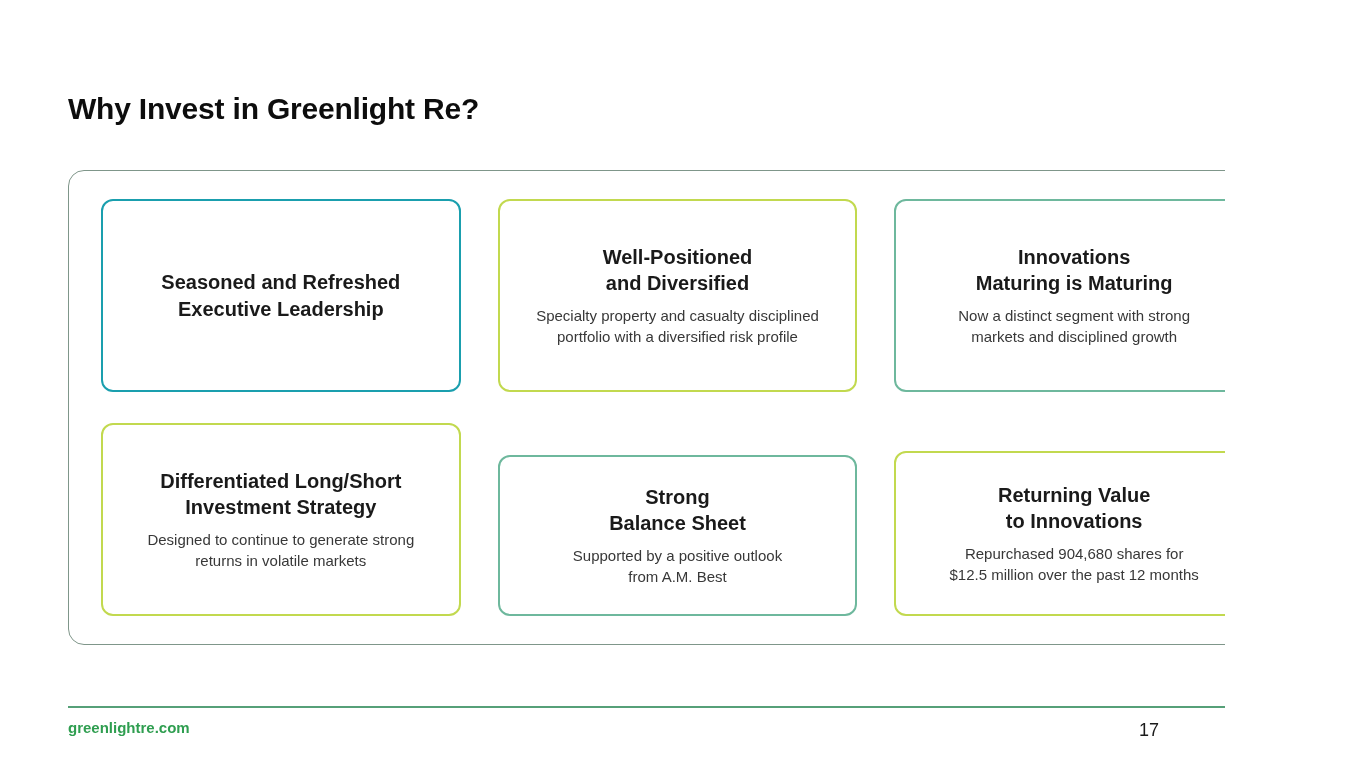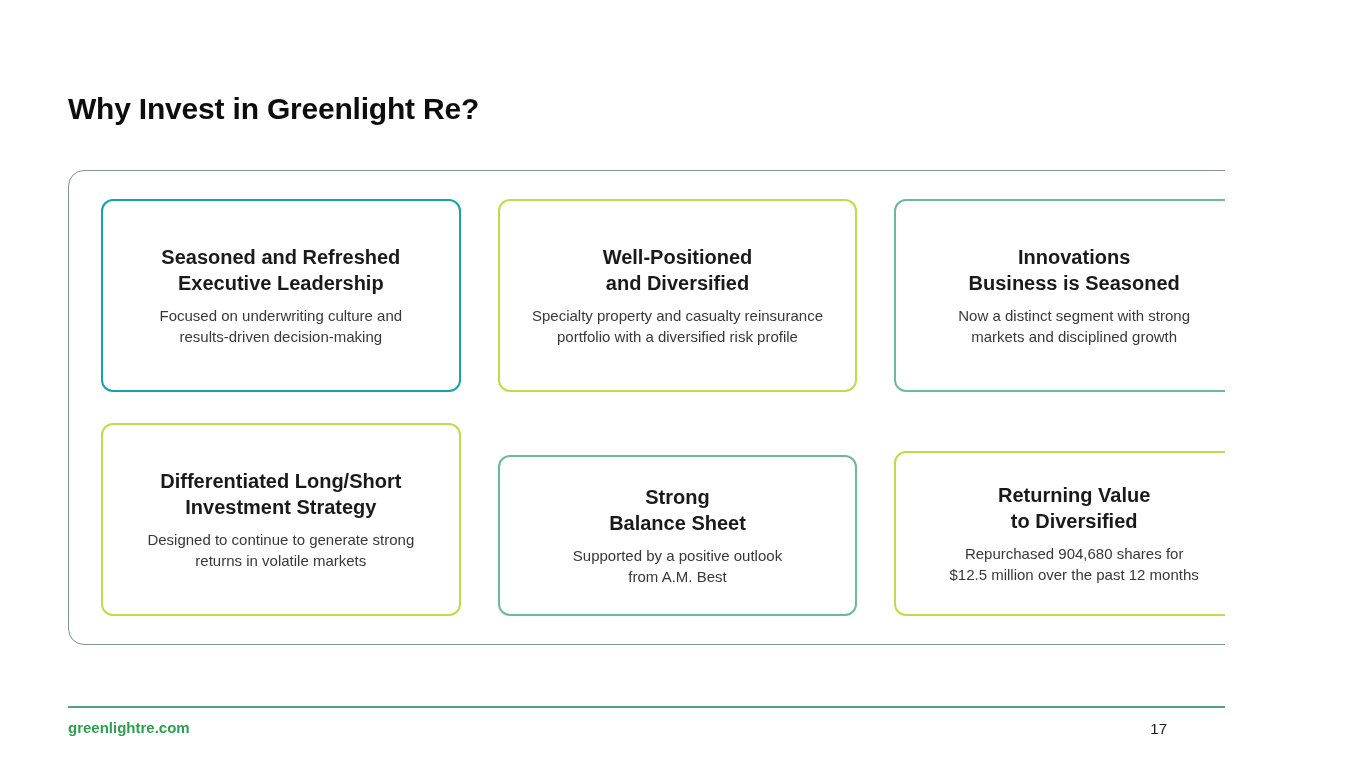--- a/index.html
+++ b/index.html
@@ -82,23 +82,23 @@
     position: absolute;
     left: 68px;
     top: 719px;
     font-size: 15px;
     font-weight: bold;
     color: #2f9e50;
     text-decoration: none;
   }
   .page-number {
     position: absolute;
-    right: 58px;
+    right: 66px;
     top: 720px;
-    font-size: 15px;
+    font-size: 18px;
     color: #1a1a1a;
   }
 </style>
 </head>
 <body>
 
 <div class="slide">
 
   <h1 class="slide-title">Why Invest in Greenlight Re?</h1>
 
@@ -107,41 +107,37 @@
     <polygon fill="#21a551" points="50,40 69.8,30.2 59.5,50 69.8,69.8 50,60 30.2,69.8 40.5,50 30.2,30.2"></polygon>
   </svg>
 
   <div class="outer-box">
 
     <div class="card" style="border-color: rgb(26, 159, 174);">
       <div class="card-title">
         <span>Seasoned and Refreshed</span><br>
         <span>Executive Leadership</span>
       </div>
-      <div class="card-body">
-        <span>Focused on underwriting culture and</span><br>
-        <span>results-driven decision-making</span>
-      </div>
     </div>
 
     <div class="card" style="border-color: rgb(194, 217, 79);">
       <div class="card-title">
         <span>Well-Positioned</span><br>
         <span>and Diversified</span>
       </div>
       <div class="card-body">
-        <span>Specialty property and casualty reinsurance</span><br>
+        <span>Specialty property and casualty disciplined</span><br>
         <span>portfolio with a diversified risk profile</span>
       </div>
     </div>
 
     <div class="card" style="border-color: rgb(110, 184, 157); align-items: center;">
       <div class="card-title">
         <span>Innovations</span><br>
-        <span>Business is Seasoned</span>
+        <span>Maturing is Maturing</span>
       </div>
       <div class="card-body">
         <span>Now a distinct segment with strong</span><br>
         <span>markets and disciplined growth</span>
       </div>
     </div>
 
     <div class="card" style="border-color: rgb(194, 217, 79);">
       <div class="card-title">
         <span>Differentiated Long/Short</span><br>
@@ -160,21 +156,21 @@
       </div>
       <div class="card-body">
         <span>Supported by a positive outlook</span><br>
         <span>from A.M. Best</span>
       </div>
     </div>
 
     <div class="card" style="border-color: rgb(194, 217, 79); margin-top: 28px;">
       <div class="card-title">
         <span>Returning Value</span><br>
-        <span>to Diversified</span>
+        <span>to Innovations</span>
       </div>
       <div class="card-body">
         <span>Repurchased 904,680 shares for</span><br>
         <span>$12.5 million over the past 12 months</span>
       </div>
     </div>
 
   </div>
 
   <div class="footer-line"></div>

